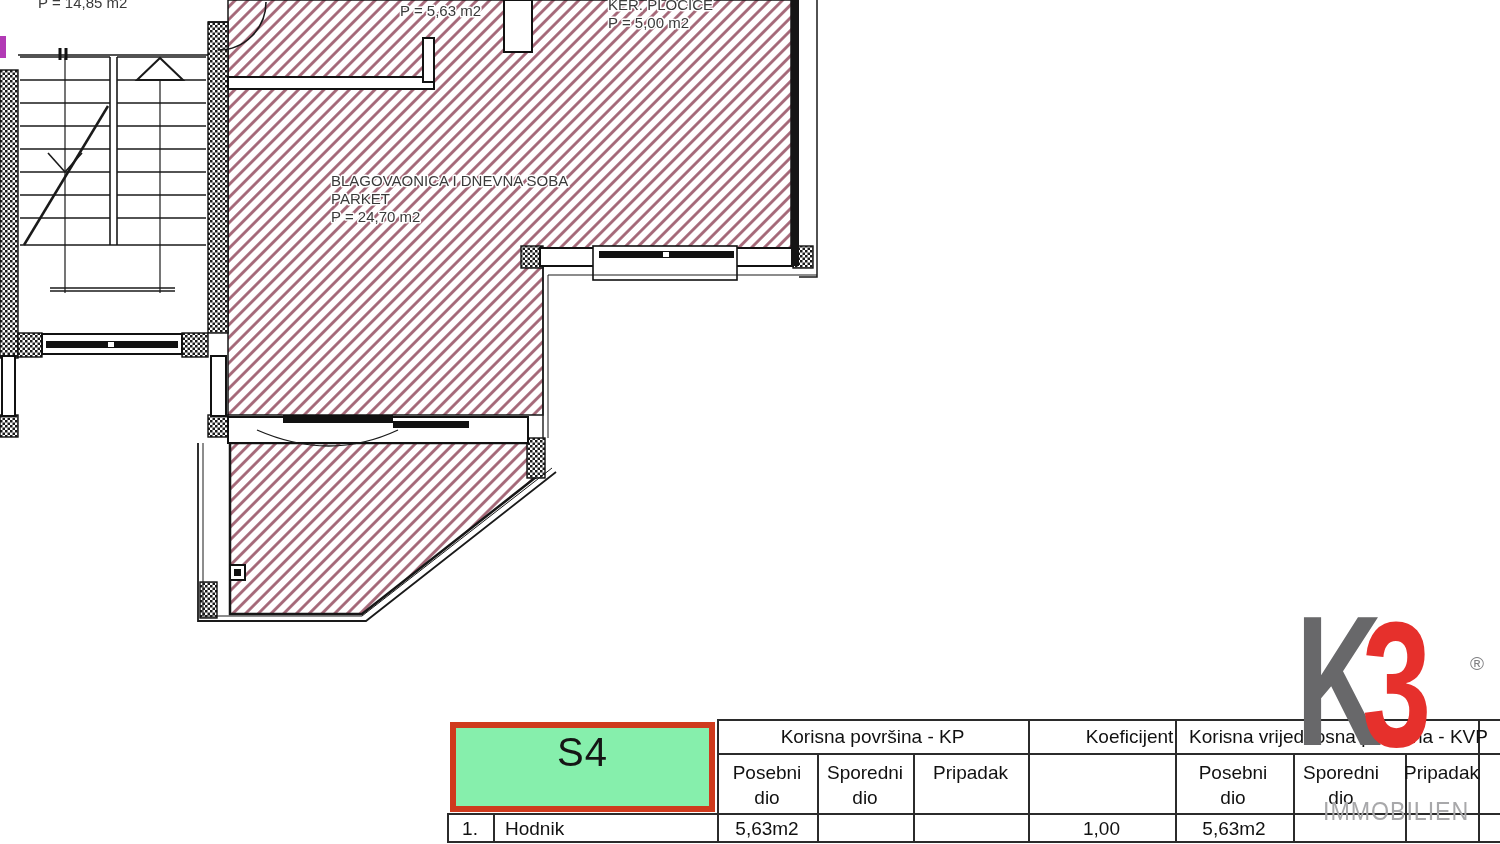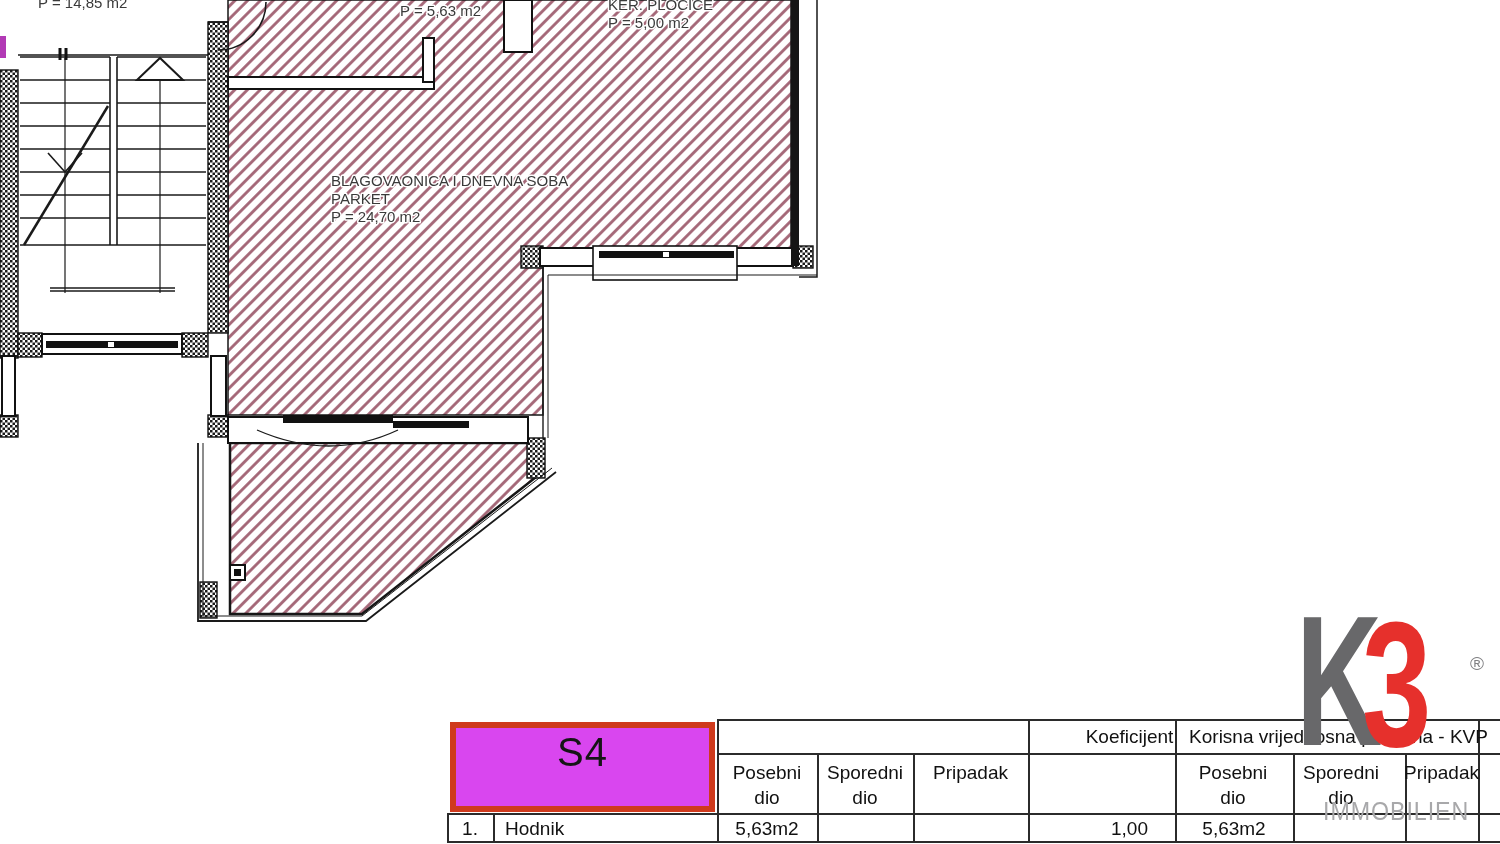--- a/index.html
+++ b/index.html
@@ -12,21 +12,21 @@
     paint-order:stroke;stroke:#ffffff;stroke-width:3px;stroke-linejoin:round;}
   
   #area-table{position:absolute;left:447px;top:719px;width:1053px;height:125px;}
   .hline{position:absolute;height:2px;background:#2b2b2b;}
   .vline{position:absolute;width:2px;background:#2b2b2b;}
   .cell{position:absolute;font-size:19px;color:#111;display:flex;
     align-items:center;justify-content:center;text-align:center;line-height:25px;}
   .cell.topalign{align-items:flex-start;padding-top:3px;box-sizing:border-box;}
   .cell.leftalign{justify-content:flex-start;text-align:right;}
   #unit-box{position:absolute;left:3px;top:3px;width:253px;height:78px;
-    border:6px solid #cf3a1d;background:#d946ef;display:flex;justify-content:center;}
+    border:6px solid #cf3a1d;background:#86efac;display:flex;justify-content:center;}
   #unit-box .unit-text{font-size:40px;color:#151515;margin-top:2px;letter-spacing:1px;}
   
   #logo{position:absolute;left:1310px;top:640px;width:195px;height:200px;}
   .logo-k{position:absolute;left:-14px;top:-52px;font-size:186px;font-weight:700;
     color:#68686a;transform:scaleX(0.64);transform-origin:left top;line-height:1;}
   .logo-3{position:absolute;left:52px;top:-44px;font-size:178px;font-weight:700;
     color:#e6302c;transform:scaleX(0.70);transform-origin:left top;line-height:1;}
   .logo-reg{position:absolute;left:160px;top:13px;font-size:19px;color:#808083;}
   .logo-word{position:absolute;left:13px;top:157px;font-size:25px;color:#a8a8aa;
     letter-spacing:1px;transform:scaleX(0.93);transform-origin:left top;}
@@ -188,36 +188,37 @@
   <div class="vline" style="left:581px;top:0;height:122px;"></div>
   <div class="vline" style="left:728px;top:0;height:122px;"></div>
   <div class="vline" style="left:846px;top:34px;height:88px;"></div>
   <div class="vline" style="left:958px;top:34px;height:88px;"></div>
   <div class="vline" style="left:1031px;top:0;height:122px;"></div>
 
   <div id="unit-box">
     <span class="unit-text">S4</span>
   </div>
 
+  <div class="cell" style="left:272px;top:2px;width:307px;height:30px;">Korisna površina - KP</div>
   <div class="cell" style="left:583px;top:2px;width:143px;height:30px;padding-left:28px;">Koeficijent</div>
   <div class="cell" style="left:730px;top:2px;width:323px;height:30px;">Korisna vrijednosna površina - KVP</div>
 
   <div class="cell topalign" style="left:280px;top:38px;width:80px;height:54px;">Posebni dio</div>
   <div class="cell topalign" style="left:376px;top:38px;width:84px;height:54px;">Sporedni dio</div>
   <div class="cell topalign" style="left:468px;top:38px;width:111px;height:30px;">Pripadak</div>
   <div class="cell topalign" style="left:738px;top:38px;width:96px;height:54px;">Posebni dio</div>
   <div class="cell topalign" style="left:852px;top:38px;width:84px;height:54px;">Sporedni dio</div>
   <div class="cell topalign" style="left:956px;top:38px;width:77px;height:30px;">Pripadak</div>
 
   <div class="cell" style="left:0;top:96px;width:46px;height:26px;">1.</div>
   <div class="cell leftalign" style="left:58px;top:96px;width:210px;height:26px;">Hodnik</div>
   <div class="cell" style="left:272px;top:96px;width:96px;height:26px;">5,63m2</div>
   <div class="cell" style="left:372px;top:96px;width:92px;height:26px;"></div>
   <div class="cell" style="left:468px;top:96px;width:111px;height:26px;"></div>
-  <div class="cell" style="left:583px;top:96px;width:143px;height:26px;margin-left:28px;">1,00</div>
+  <div class="cell" style="left:583px;top:96px;width:143px;height:26px;">1,00</div>
   <div class="cell" style="left:730px;top:96px;width:114px;height:26px;">5,63m2</div>
   <div class="cell" style="left:848px;top:96px;width:108px;height:26px;"></div>
   <div class="cell" style="left:960px;top:96px;width:71px;height:26px;"></div>
 </div>
 
 <div id="logo">
   <span class="logo-k">K</span>
   <span class="logo-3">3</span>
   <span class="logo-reg">®</span>
   <span class="logo-word">IMMOBILIEN</span>

